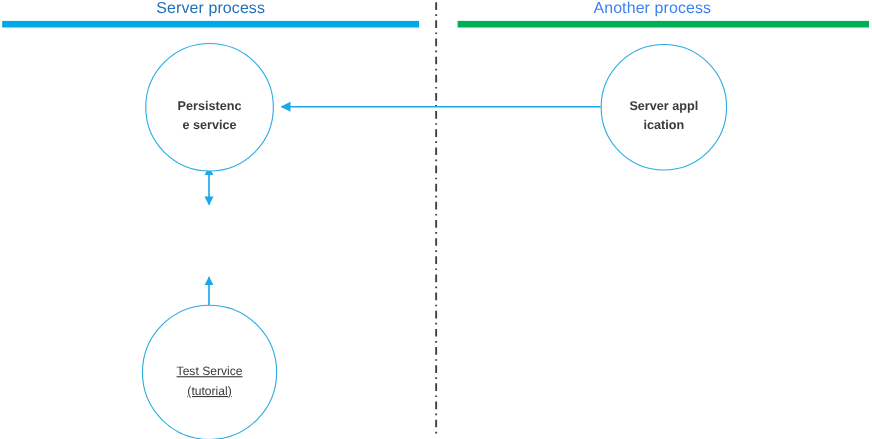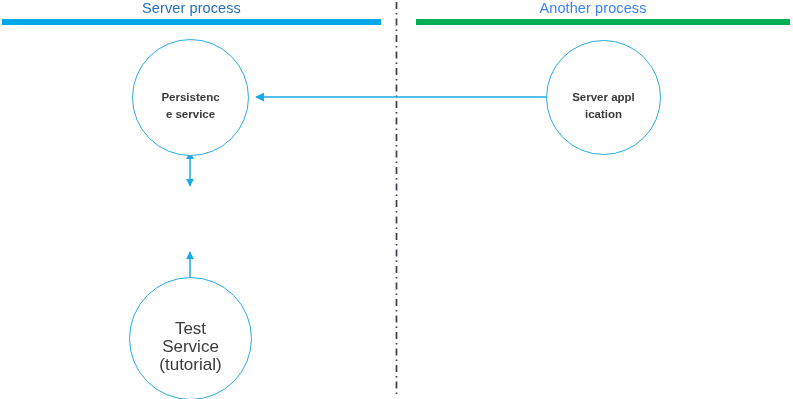--- a/index.html
+++ b/index.html
@@ -102,24 +102,25 @@
     line-height: 12px;
     width: 46px;
   }
   #node-test-service {
     left: 129px;
     top: 277px;
     width: 123px;
     height: 123px;
   }
   #node-test-service .node-label {
-    font-size: 17px;
+    font-size: 11px;
     font-weight: 400;
     line-height: 18px;
     width: 86px;
+    text-decoration: underline;
   }
   #node-client-application {
     left: 546px;
     top: 40px;
     width: 115px;
     height: 115px;
   }
   #node-client-application .node-label {
     font-size: 11.5px;
     font-weight: bold;

